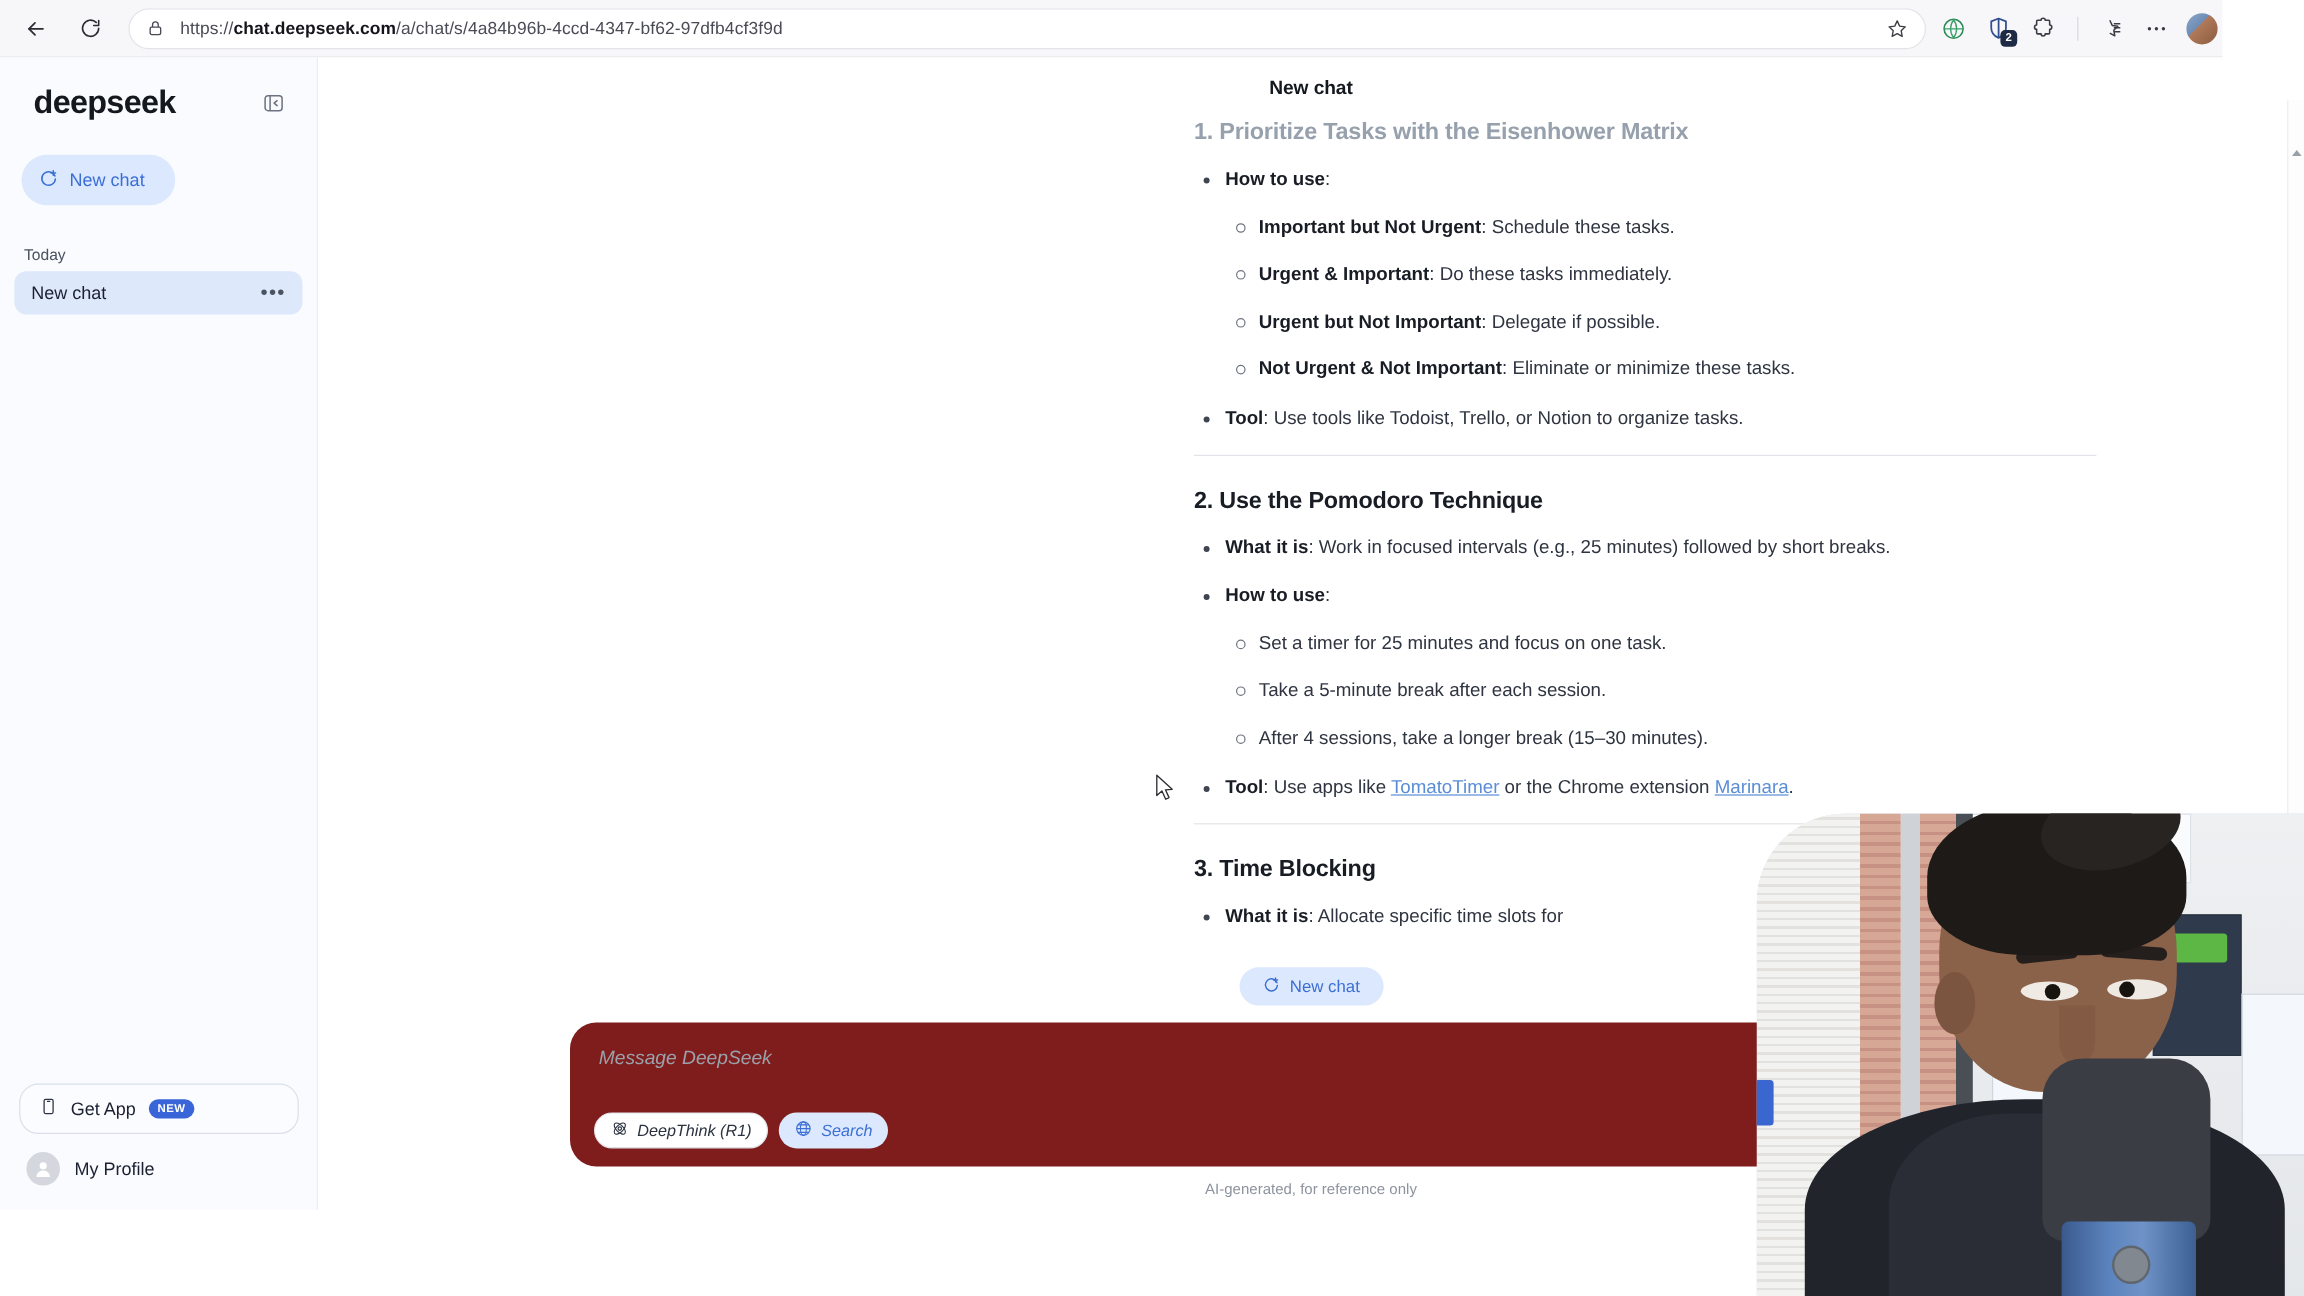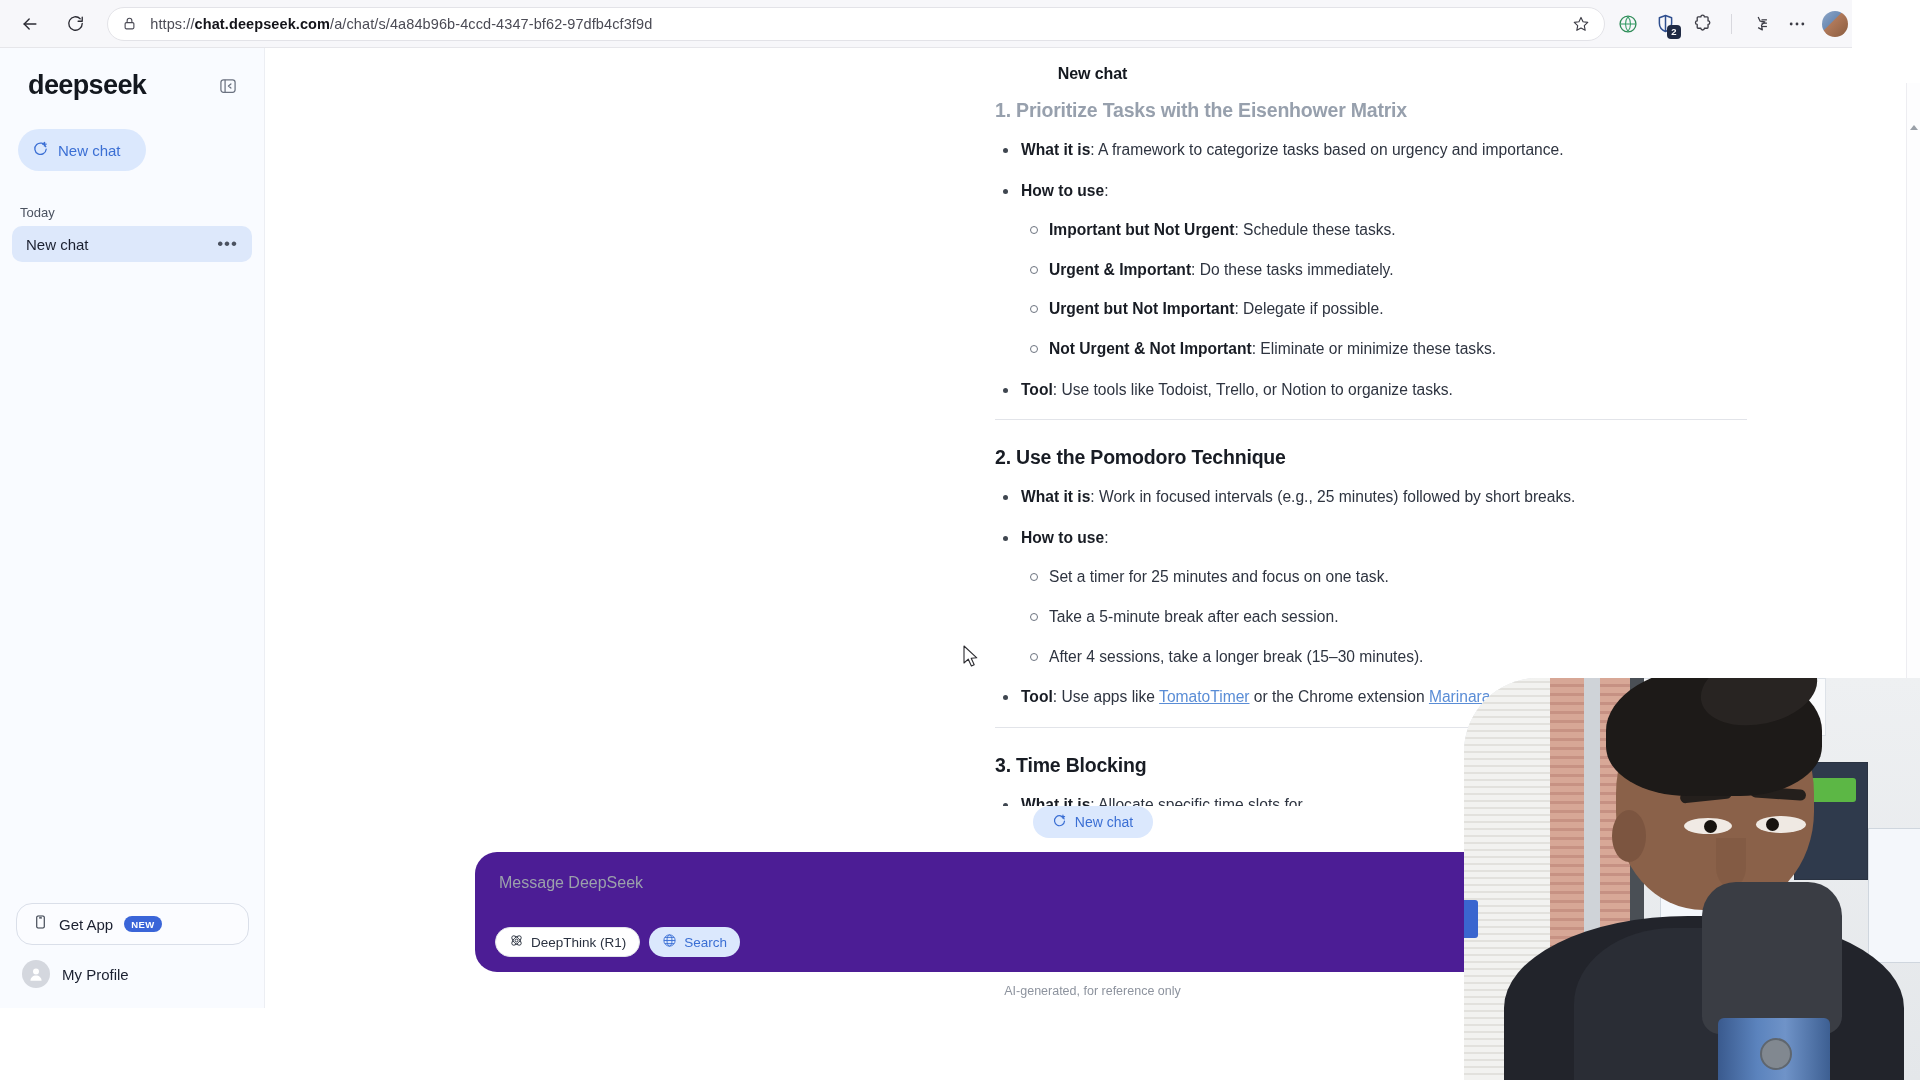--- a/index.html
+++ b/index.html
@@ -175,22 +175,22 @@
   .composer-area {
     position: relative; padding-bottom: 10px;
   }
   .newchat-float {
     width: 120px; height: 32px; margin: 0 auto 14px auto;
     background: #dbe8fd; border-radius: 16px;
     display: flex; align-items: center; justify-content: center; gap: 8px;
     color: #3b6fd4; font-size: 14px; font-weight: 500;
   }
   .composer {
-    width: 1235px; margin: 0 auto; background: #4c1d95;
-    border-radius: 22px; padding: 18px 20px 14px 20px; position: relative;
+    width: 1235px; margin: 0 auto; background: #7f1d1d;
+    border-radius: 22px; padding: 18px 20px 14px 20px; position: relative; font-style: italic;
   }
   .composer-placeholder {
     font-size: 16px; color: #9ba1ab; padding: 4px 4px 34px 4px;
   }
   .composer-row { display: flex; align-items: center; }
   .chip {
     height: 30px; border-radius: 15px; display: flex; align-items: center;
     gap: 7px; padding: 0 13px; font-size: 13.5px;
   }
   .chip.deepthink {
@@ -425,21 +425,20 @@
 
     <div class="main">
       <div class="chat-title">New chat</div>
 
       <div class="scrollwrap">
         <div class="content">
           <div class="md">
 
             <div class="h3 faded">1. Prioritize Tasks with the Eisenhower Matrix</div>
             <ul class="lvl1">
-              <li><b>What it is</b><span>: A framework to categorize tasks based on urgency and importance.</span></li>
               <li><b>How to use</b><span>:</span>
                 <ul class="lvl2">
                   <li><b>Important but Not Urgent</b><span>: Schedule these tasks.</span></li>
                   <li><b>Urgent &amp; Important</b><span>: Do these tasks immediately.</span></li>
                   <li><b>Urgent but Not Important</b><span>: Delegate if possible.</span></li>
                   <li><b>Not Urgent &amp; Not Important</b><span>: Eliminate or minimize these tasks.</span></li>
                 </ul>
               </li>
               <li><b>Tool</b><span>: Use tools like Todoist, Trello, or Notion to organize tasks.</span></li>
             </ul>

